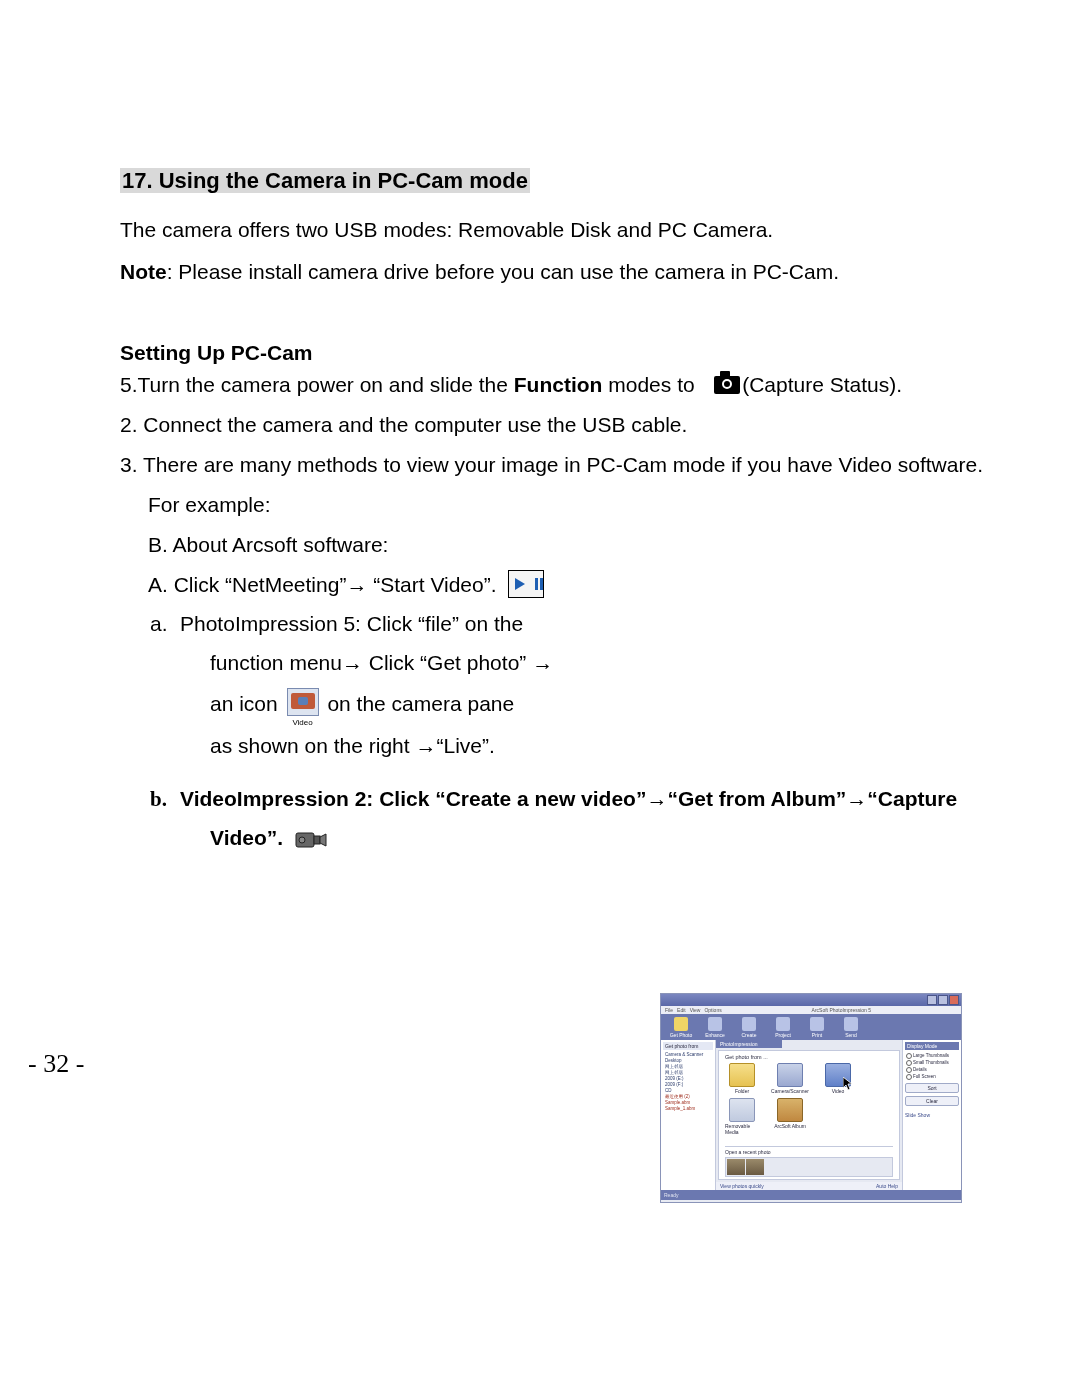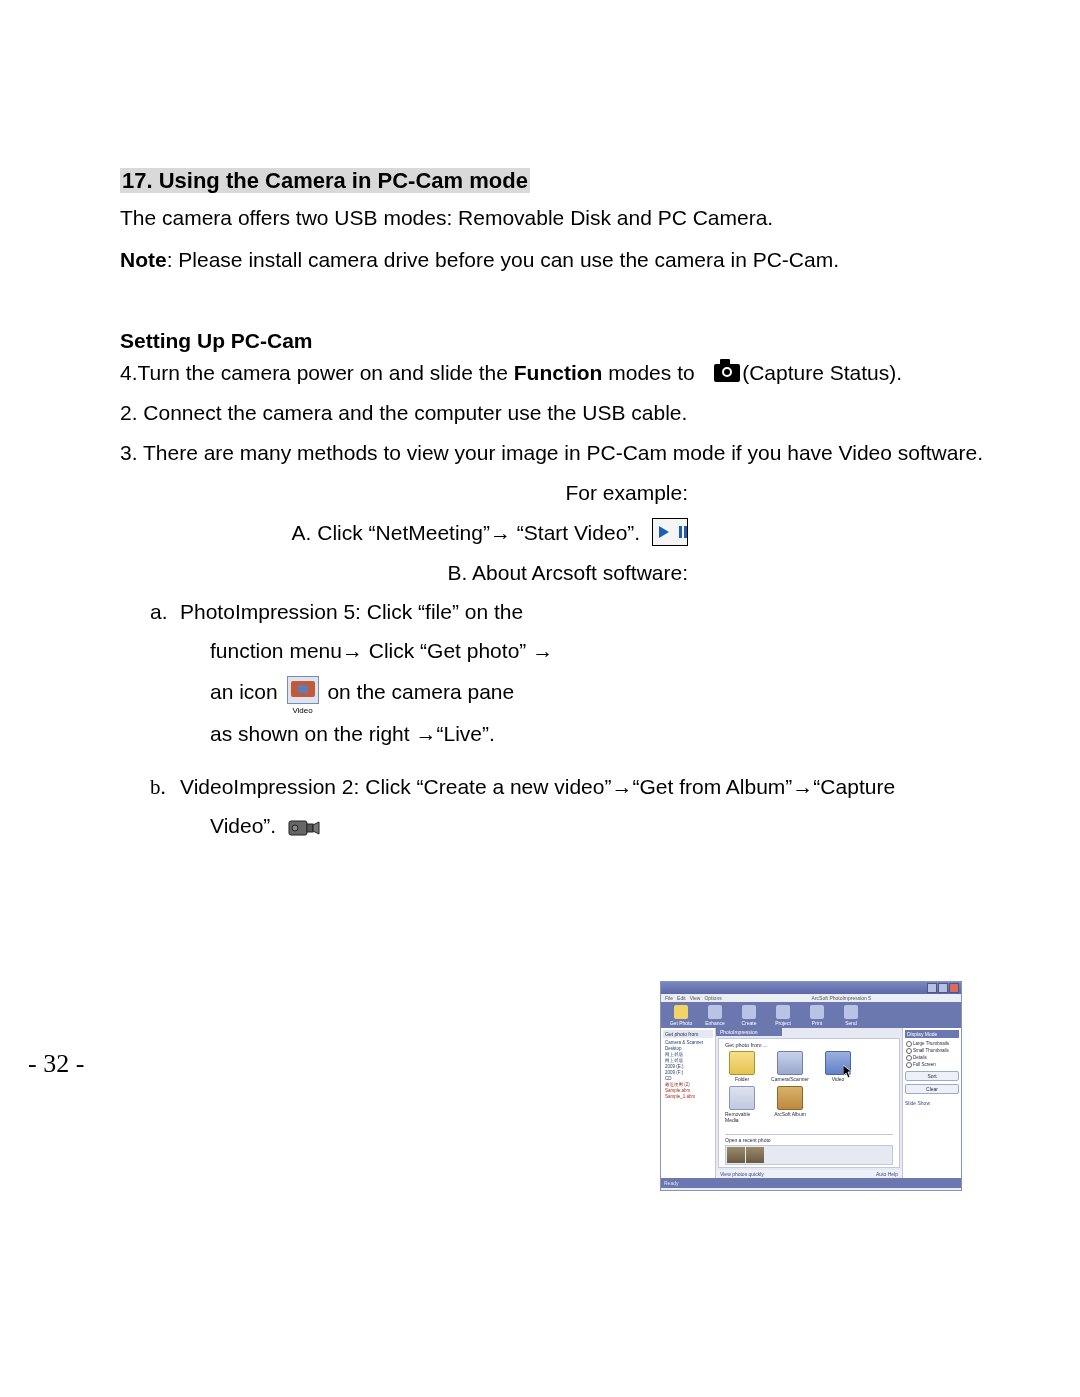--- a/index.html
+++ b/index.html
@@ -21,39 +21,39 @@
   .heading {
     font-size: 22px;
     font-weight: bold;
     background: #d9d9d9;
     display: inline;
     padding: 0 2px;
   }
   .body-text {
     font-size: 21px;
     line-height: 1.7;
-    margin-top: 6px;
+    margin-top: 18px;
   }
   .note-line {
     font-size: 21px;
     line-height: 1.7;
     margin-top: 6px;
   }
   .note-line b { font-weight: bold; }
   .subheading {
     font-size: 21px;
     font-weight: bold;
     margin-top: 52px;
   }
   .step {
     font-size: 21px;
     line-height: 1.9;
   }
   .step .bold { font-weight: bold; }
-  .indent-1 { padding-left: 28px; text-align: right; }
+  .indent-1 { padding-left: 28px; }
   .subsub {
     font-size: 21px;
     line-height: 1.85;
     padding-left: 60px;
     text-indent: -30px;
   }
   .subsub .letter {
     display: inline-block;
     width: 30px;
     text-indent: 0;
@@ -64,20 +64,21 @@
     padding-left: 90px;
   }
   .flow {
     position: relative;
   }
   .left-col {
     width: 540px;
   }
   .full-col {
     width: 870px;
+    font-weight: bold;
   }
   .camera-icon {
     display: inline-block;
     width: 26px;
     height: 18px;
     background: #000;
     border-radius: 2px;
     position: relative;
     vertical-align: -2px;
     margin: 0 2px;
@@ -399,36 +400,36 @@
 
   <div class="body-text">The camera offers two USB modes: Removable Disk and PC Camera.</div>
 
   <div class="note-line">
     <b>Note</b><span>: Please install camera drive before you can use the camera in PC-Cam.</span>
   </div>
 
   <div class="subheading">Setting Up PC-Cam</div>
 
   <div class="step">
-    <span>4.Turn the camera power on and slide the </span><span class="bold">Function</span><span> modes to </span>&nbsp;&nbsp;<span class="camera-icon"></span><span>(Capture Status).</span>
+    <span>5.Turn the camera power on and slide the </span><span class="bold">Function</span><span> modes to </span>&nbsp;&nbsp;<span class="camera-icon"></span><span>(Capture Status).</span>
   </div>
 
   <div class="step">2. Connect the camera and the computer use the USB cable.</div>
 
   <div class="step">3. There are many methods to view your image in PC-Cam mode if you have Video software.</div>
 
   <div class="flow">
 
     <div class="step indent-1 left-col">For example:</div>
+
+    <div class="step indent-1 left-col">B. About Arcsoft software:</div>
 
     <div class="step indent-1 left-col">
       <span>A. Click “NetMeeting”</span><span class="arrow">→</span><span> “Start Video”. </span><span class="play-stop-icon"></span>
     </div>
-
-    <div class="step indent-1 left-col">B. About Arcsoft software:</div>
 
     <div class="subsub left-col">
       <span class="letter">a.</span><span>PhotoImpression 5: Click “file” on the</span>
     </div>
     <div class="subsub-cont left-col">
       <span>function menu</span><span class="arrow">→</span><span> Click “Get photo” </span><span class="arrow">→</span>
     </div>
     <div class="subsub-cont left-col">
       <span>an icon </span><span style="display:inline-block; vertical-align:-14px; text-align:center;"><span class="inline-thumb-icon"></span><span class="inline-thumb-label">Video</span></span><span> on the camera pane</span>
     </div>

